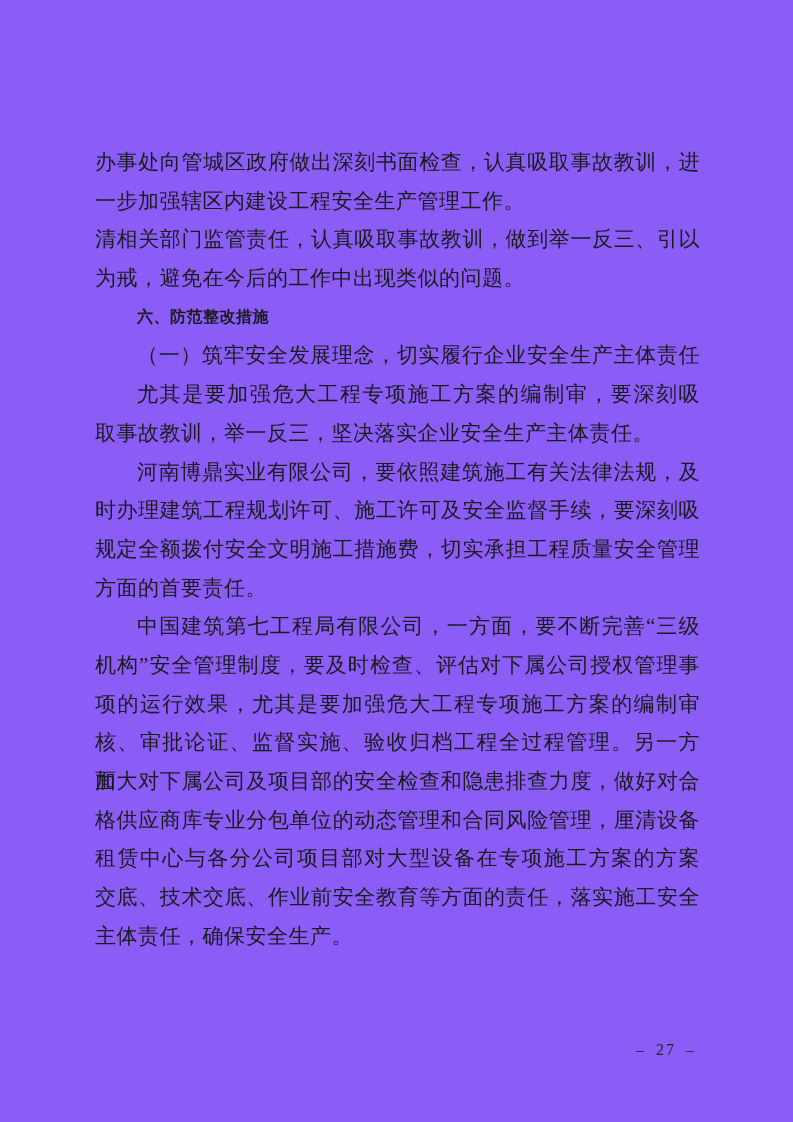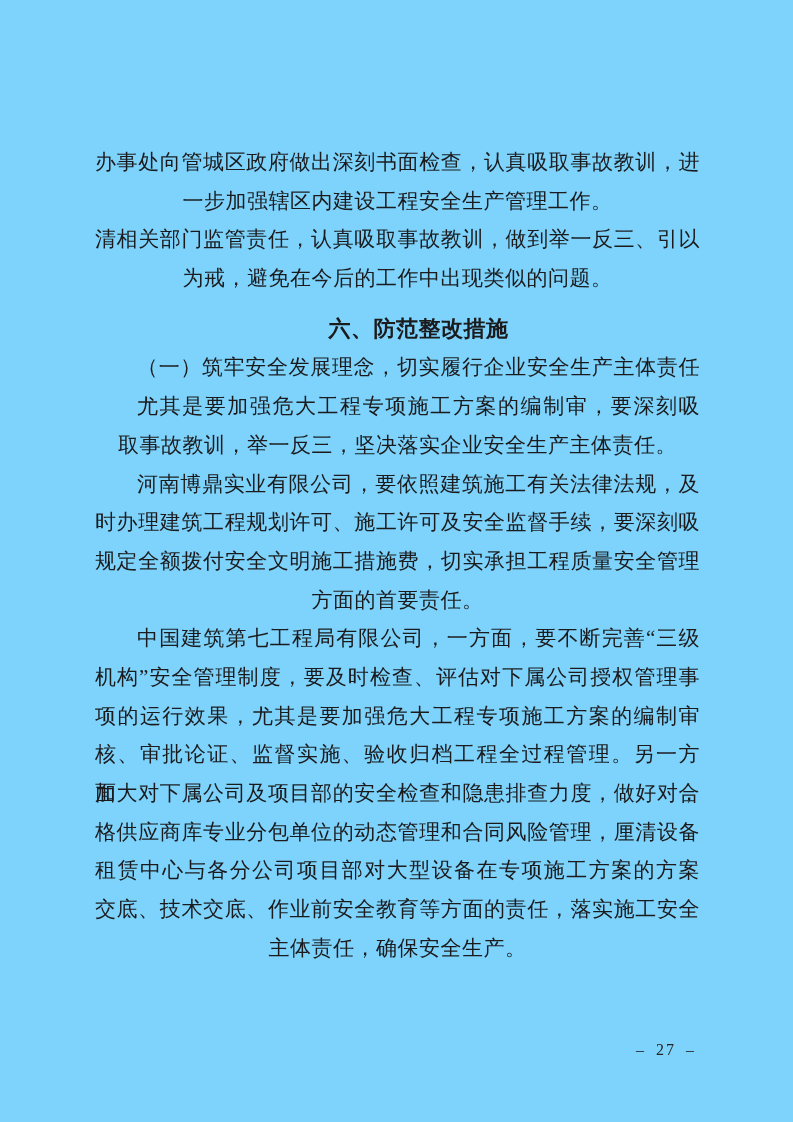--- a/index.html
+++ b/index.html
@@ -1,50 +1,48 @@
 <!DOCTYPE html>
 <html lang="zh"><head>
 <meta charset="utf-8">
 <style>
   html,body{margin:0;padding:0;background:#e8e8e8;}
   .page{
     position:relative;
     width:793px;height:1122px;
     margin:0 auto;
-    background:#7dd3fc;
+    background:#8b5cf6;
     color:#1b1b1d;
     font-family:"Liberation Serif","DejaVu Serif",serif;
     overflow:hidden;
   }
   .textblock{
     position:absolute;
     left:95px;top:143px;
     width:605px;
   }
   .line{
     height:38.7px;
     line-height:38.7px;
     font-size:21px;
     white-space:nowrap;
     letter-spacing:0.5px;
-    text-align:center;
   }
   
   .stretch{
     text-align:justify;
     text-align-last:justify;
     white-space:normal;
   }
   .indent{padding-left:42px;}
   .indent-num{padding-left:30px;}
   .hei{
     font-family:"Liberation Sans","DejaVu Sans",sans-serif;
     font-weight:700;
-    font-size:22px;
-    margin-top:12px;
+    font-size:16px;
   }
   .kai{font-weight:400;}
   .footer{
     position:absolute;
     top:1040px;left:600px;width:132px;
     text-align:center;
     font-size:16px;
     letter-spacing:2px;
     word-spacing:4px;
     color:#26262a;

